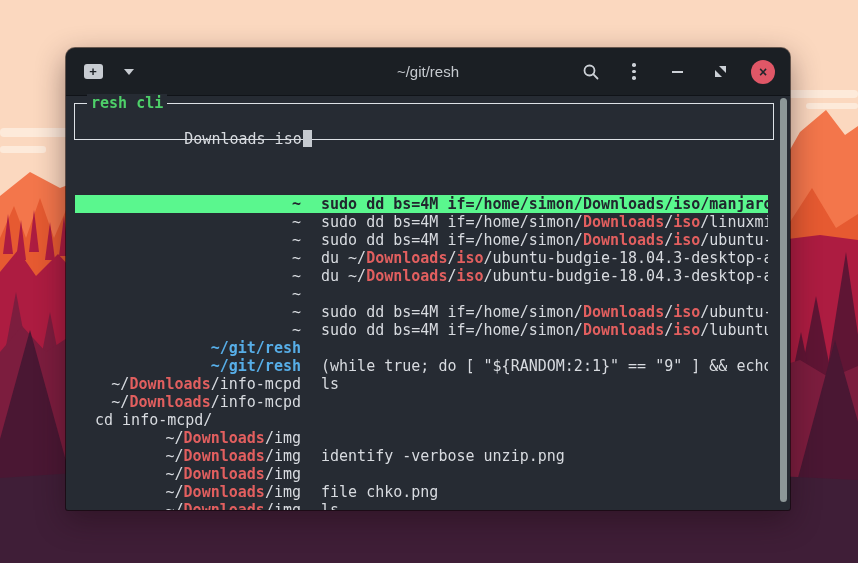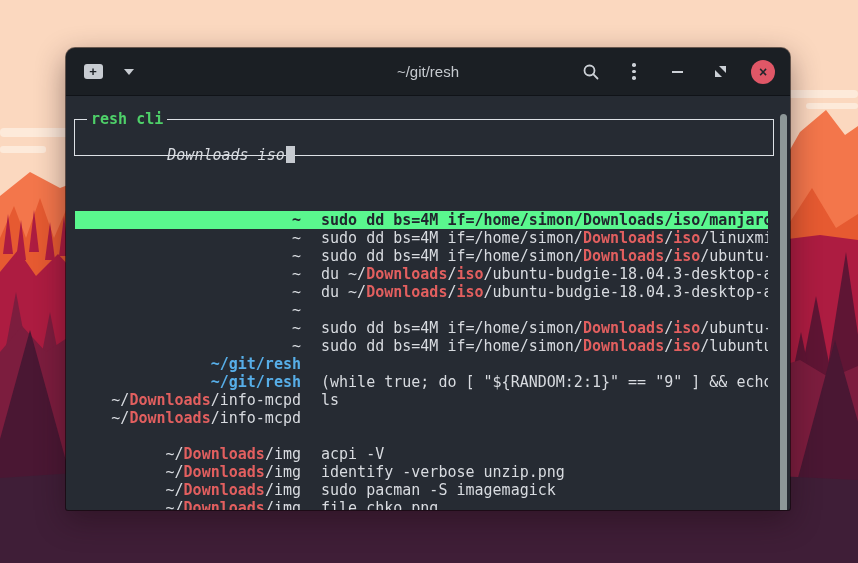--- a/index.html
+++ b/index.html
@@ -40,27 +40,27 @@
   .restore-glyph::before { content:""; position:absolute; right:0; top:0;
     border-top:7px solid #ccd0d6; border-left:7px solid transparent; }
   .restore-glyph::after { content:""; position:absolute; left:0; bottom:0;
     border-bottom:7px solid #ccd0d6; border-right:7px solid transparent; }
   .close-circle { width:24px; height:24px; border-radius:50%; background:var(--close);
     display:flex; align-items:center; justify-content:center;
     color:#22262c; font-weight:bold; font-size:14px; line-height:1; }
 
   
   #content { position:absolute; top:48px; left:0; right:0; bottom:0;
-    font-family:"DejaVu Sans Mono", monospace; font-size:15px; color:var(--fg);margin-top:16px; }
+    font-family:"DejaVu Sans Mono", monospace; font-size:15px; color:var(--fg); }
 
   #search-box { position:absolute; left:8px; width:700px; top:7px; height:37px;
     border:1px solid var(--border-box); }
   #search-label { position:absolute; top:-10px; left:12px; padding:0 4px;
     background:var(--bg-terminal); color:var(--green-label); font-weight:bold; white-space:pre; }
-  #search-line { position:absolute; left:2px; top:8px; white-space:pre;font-style:italic; }
+  #search-line { position:absolute; left:19px; top:8px; white-space:pre; }
   #cursor { display:inline-block; width:9px; height:17px; background:#c6cad0;
     vertical-align:-3px; margin-left:1px; }
 
   #history { position:absolute; left:9px; top:99px; width:693px; }
   .hrow { display:flex; height:18px; line-height:18px; white-space:pre; }
   .ctx { width:226px; text-align:right; overflow:hidden; flex:none; }
   .gap { width:20px; flex:none; }
   .cmd { width:447px; overflow:hidden; flex:none; }
   .seg { color:var(--fg); }
   .seg.match { color:var(--red); font-weight:bold; }
@@ -154,24 +154,24 @@
           <div class="hrow"><span class="ctx"><span class="seg">~</span></span><span class="gap"></span><span class="cmd"><span class="seg">sudo dd bs=4M if=/home/simon/</span><span class="seg match">Downloads</span><span class="seg">/</span><span class="seg match">iso</span><span class="seg">/ubuntu-</span></span></div>
           <div class="hrow"><span class="ctx"><span class="seg">~</span></span><span class="gap"></span><span class="cmd"><span class="seg">du ~/</span><span class="seg match">Downloads</span><span class="seg">/</span><span class="seg match">iso</span><span class="seg">/ubuntu-budgie-18.04.3-desktop-a</span></span></div>
           <div class="hrow"><span class="ctx"><span class="seg">~</span></span><span class="gap"></span><span class="cmd"><span class="seg">du ~/</span><span class="seg match">Downloads</span><span class="seg">/</span><span class="seg match">iso</span><span class="seg">/ubuntu-budgie-18.04.3-desktop-a</span></span></div>
           <div class="hrow"><span class="ctx"><span class="seg">~</span></span><span class="gap"></span></div>
           <div class="hrow"><span class="ctx"><span class="seg">~</span></span><span class="gap"></span><span class="cmd"><span class="seg">sudo dd bs=4M if=/home/simon/</span><span class="seg match">Downloads</span><span class="seg">/</span><span class="seg match">iso</span><span class="seg">/ubuntu-</span></span></div>
           <div class="hrow"><span class="ctx"><span class="seg">~</span></span><span class="gap"></span><span class="cmd"><span class="seg">sudo dd bs=4M if=/home/simon/</span><span class="seg match">Downloads</span><span class="seg">/</span><span class="seg match">iso</span><span class="seg">/lubuntu</span></span></div>
           <div class="hrow"><span class="ctx"><span class="seg dir">~/git/resh</span></span><span class="gap"></span></div>
           <div class="hrow"><span class="ctx"><span class="seg dir">~/git/resh</span></span><span class="gap"></span><span class="cmd"><span class="seg">(while true; do [ "${RANDOM:2:1}" == "9" ] &amp;&amp; echo</span></span></div>
           <div class="hrow"><span class="ctx"><span class="seg">~/</span><span class="seg match">Downloads</span><span class="seg">/info-mcpd</span></span><span class="gap"></span><span class="cmd"><span class="seg">ls</span></span></div>
           <div class="hrow"><span class="ctx"><span class="seg">~/</span><span class="seg match">Downloads</span><span class="seg">/info-mcpd</span></span><span class="gap"></span></div>
-          <div class="hrow"><span class="gap"></span></div>
-          <div class="hrow"><span class="ctx"><span class="seg">~/</span><span class="seg match">Downloads</span><span class="seg">/img</span></span><span class="gap"></span><span class="cmd"><span class="seg">acpi -V</span></span></div>
+          <div class="hrow"><span class="gap"></span><span class="cmd"><span class="seg">cd info-mcpd/</span></span></div>
+          <div class="hrow"><span class="ctx"><span class="seg">~/</span><span class="seg match">Downloads</span><span class="seg">/img</span></span><span class="gap"></span></div>
           <div class="hrow"><span class="ctx"><span class="seg">~/</span><span class="seg match">Downloads</span><span class="seg">/img</span></span><span class="gap"></span><span class="cmd"><span class="seg">identify -verbose unzip.png</span></span></div>
-          <div class="hrow"><span class="ctx"><span class="seg">~/</span><span class="seg match">Downloads</span><span class="seg">/img</span></span><span class="gap"></span><span class="cmd"><span class="seg">sudo pacman -S imagemagick</span></span></div>
+          <div class="hrow"><span class="ctx"><span class="seg">~/</span><span class="seg match">Downloads</span><span class="seg">/img</span></span><span class="gap"></span></div>
           <div class="hrow"><span class="ctx"><span class="seg">~/</span><span class="seg match">Downloads</span><span class="seg">/img</span></span><span class="gap"></span><span class="cmd"><span class="seg">file chko.png</span></span></div>
           <div class="hrow"><span class="ctx"><span class="seg">~/</span><span class="seg match">Downloads</span><span class="seg">/img</span></span><span class="gap"></span><span class="cmd"><span class="seg">ls</span></span></div>
         </div>
 
       <div id="scrollbar"></div>
     </div>
   </div>
 </div>
 
 </body></html>

